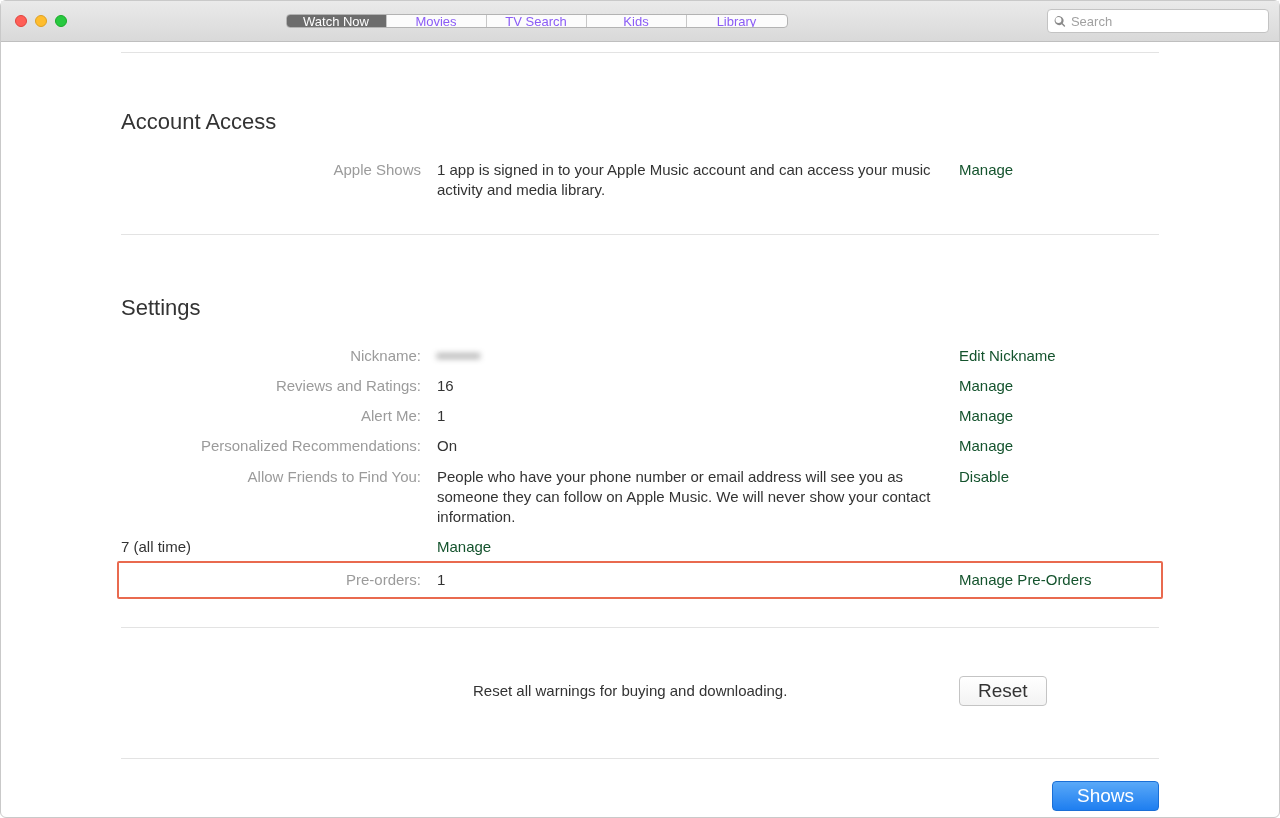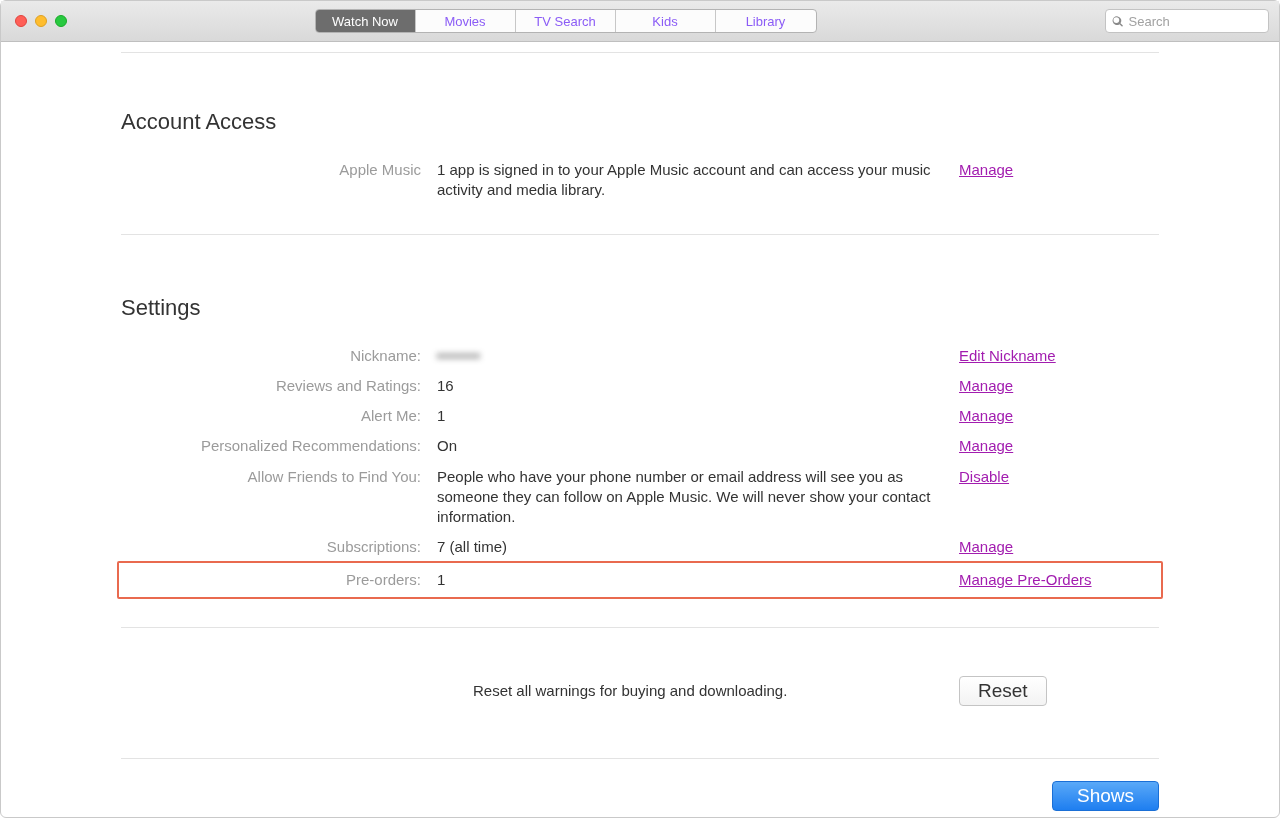--- a/index.html
+++ b/index.html
@@ -30,21 +30,21 @@
   }
   .traffic-lights { display: flex; gap: 8px; padding-left: 4px; }
   .tl { width: 12px; height: 12px; border-radius: 50%; }
   .tl-red    { background: #ff5f57; border: 0.5px solid #e0443e; }
   .tl-yellow { background: #ffbd2e; border: 0.5px solid #dea123; }
   .tl-green  { background: #28c940; border: 0.5px solid #1aab29; }
 
   .nav-tabs {
     margin-left: auto; margin-right: auto;
     display: flex;
-    height: 24px;
+    height: 14px;
     border: 1px solid #b3b3b3;
     border-radius: 4px;
     overflow: hidden;
     background: #fcfcfc;
   }
   .nav-tab {
     display: flex; align-items: center; justify-content: center;
     font-size: 13px;
     color: #8b5cf6;
     padding: 0 8px;
@@ -52,21 +52,21 @@
     min-width: 100px;
     cursor: default;
   }
   .nav-tab:last-child { border-right: none; }
   .nav-tab.active {
     background: #6d6d6d;
     color: #fff;
   }
 
   .search-wrap {
-    width: 164px;
+    width: 222px;
     height: 24px;
     background: #fff;
     border: 1px solid #c3c3c3;
     border-radius: 4px;
     display: flex;
     align-items: center;
     padding: 0 6px;
     gap: 5px;
     margin-left: 41px;
   }
@@ -96,21 +96,21 @@
     display: grid;
     grid-template-columns: 300px 1fr 200px;
     column-gap: 16px;
     padding: 5px 0;
     align-items: start;
     line-height: 1.35;
     font-size: 15px;
   }
   .row .label { text-align: right; color: #9b9b9b; }
   .row .value { color: #333; }
-  .row .action { color: #a21caf; cursor: pointer; text-decoration: underline; }
+  .row .action { color: #14532d; cursor: pointer; }
 
   .obscured {
     filter: blur(3px);
     letter-spacing: 1px;
     color: #6a6a6a;
   }
 
   .highlight-box {
     border: 2px solid #e96a4f;
     border-radius: 2px;
@@ -182,21 +182,21 @@
   </div>
 
   <div class="content">
     <div class="top-hr-wrap">
         <hr class="hr">
       </div>
 
     <h2 class="section-title">Account Access</h2>
 
     <div class="row">
-      <div class="label">Apple Music</div>
+      <div class="label">Apple Shows</div>
       <div class="value">1 app is signed in to your Apple Music account and can access your music activity and media library.</div>
       <div class="action">Manage</div>
     </div>
 
     <div style="height:28px"></div>
     <hr class="hr">
 
     <h2 class="section-title tight-top">Settings</h2>
 
     <div class="row">
@@ -218,21 +218,20 @@
       <div class="label">Personalized Recommendations:</div>
       <div class="value">On</div>
       <div class="action">Manage</div>
     </div>
     <div class="row">
       <div class="label">Allow Friends to Find You:</div>
       <div class="value">People who have your phone number or email address will see you as someone they can follow on Apple Music. We will never show your contact information.</div>
       <div class="action">Disable</div>
     </div>
     <div class="row">
-      <div class="label">Subscriptions:</div>
       <div class="value">7 (all time)</div>
       <div class="action">Manage</div>
     </div>
 
     <div class="highlight-box">
       <div class="row">
         <div class="label">Pre-orders:</div>
         <div class="value">1</div>
         <div class="action">Manage Pre-Orders</div>
       </div>

